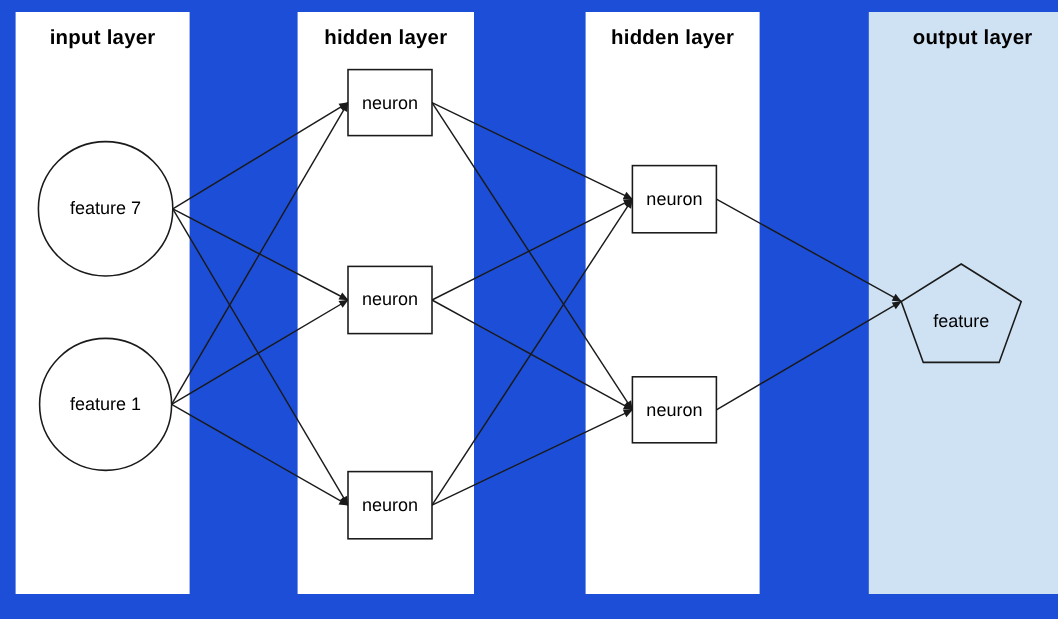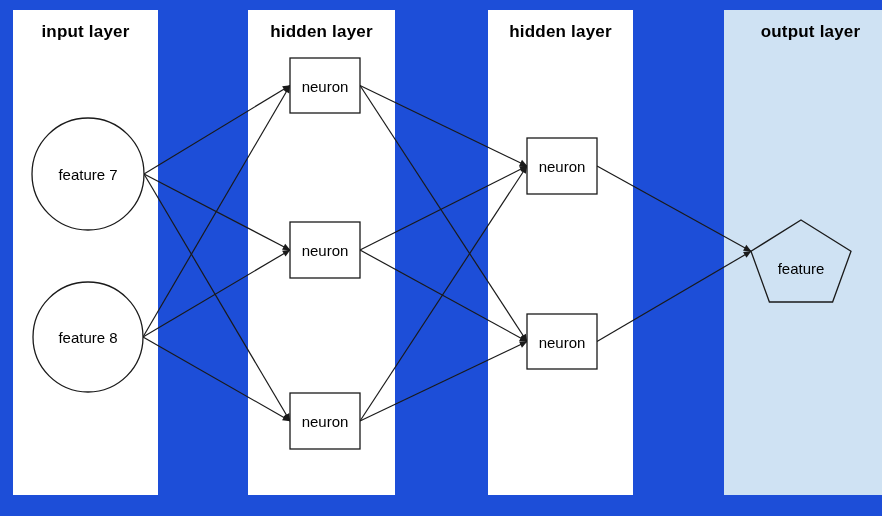--- a/index.html
+++ b/index.html
@@ -105,21 +105,21 @@
         <rect x="290" y="58" width="70" height="55" fill="#ffffff" stroke="#1a1a1a" stroke-width="1.3"></rect>
         <rect x="290" y="222" width="70" height="56" fill="#ffffff" stroke="#1a1a1a" stroke-width="1.3"></rect>
         <rect x="290" y="393" width="70" height="56" fill="#ffffff" stroke="#1a1a1a" stroke-width="1.3"></rect>
         <rect x="527" y="138" width="70" height="56" fill="#ffffff" stroke="#1a1a1a" stroke-width="1.3"></rect>
         <rect x="527" y="314" width="70" height="55" fill="#ffffff" stroke="#1a1a1a" stroke-width="1.3"></rect>
         <polygon points="801,220 851,251.242 832.6,302 769.4,302 751,251.242" fill="#cfe2f3" stroke="#1a1a1a" stroke-width="1.3"></polygon>
       </g>
   </svg>
 
   <div class="node-label" style="left: 88px; top: 174px; color: rgb(0, 0, 0);">feature 7</div>
-  <div class="node-label" style="left: 88px; top: 337px; color: rgb(0, 0, 0);">feature 8</div>
+  <div class="node-label" style="left: 88px; top: 337px; color: rgb(0, 0, 0);">feature 1</div>
   <div class="node-label" style="left: 325px; top: 85.5px; color: rgb(0, 0, 0);">neuron</div>
   <div class="node-label" style="left: 325px; top: 250px; color: rgb(0, 0, 0);">neuron</div>
   <div class="node-label" style="left: 325px; top: 421px; color: rgb(0, 0, 0);">neuron</div>
   <div class="node-label" style="left: 562px; top: 166px; color: rgb(0, 0, 0);">neuron</div>
   <div class="node-label" style="left: 562px; top: 341.5px; color: rgb(0, 0, 0);">neuron</div>
   <div class="node-label" style="left: 801px; top: 267.97px; color: rgb(0, 0, 0);">feature</div>
 
 </div>
 
 </body></html>

